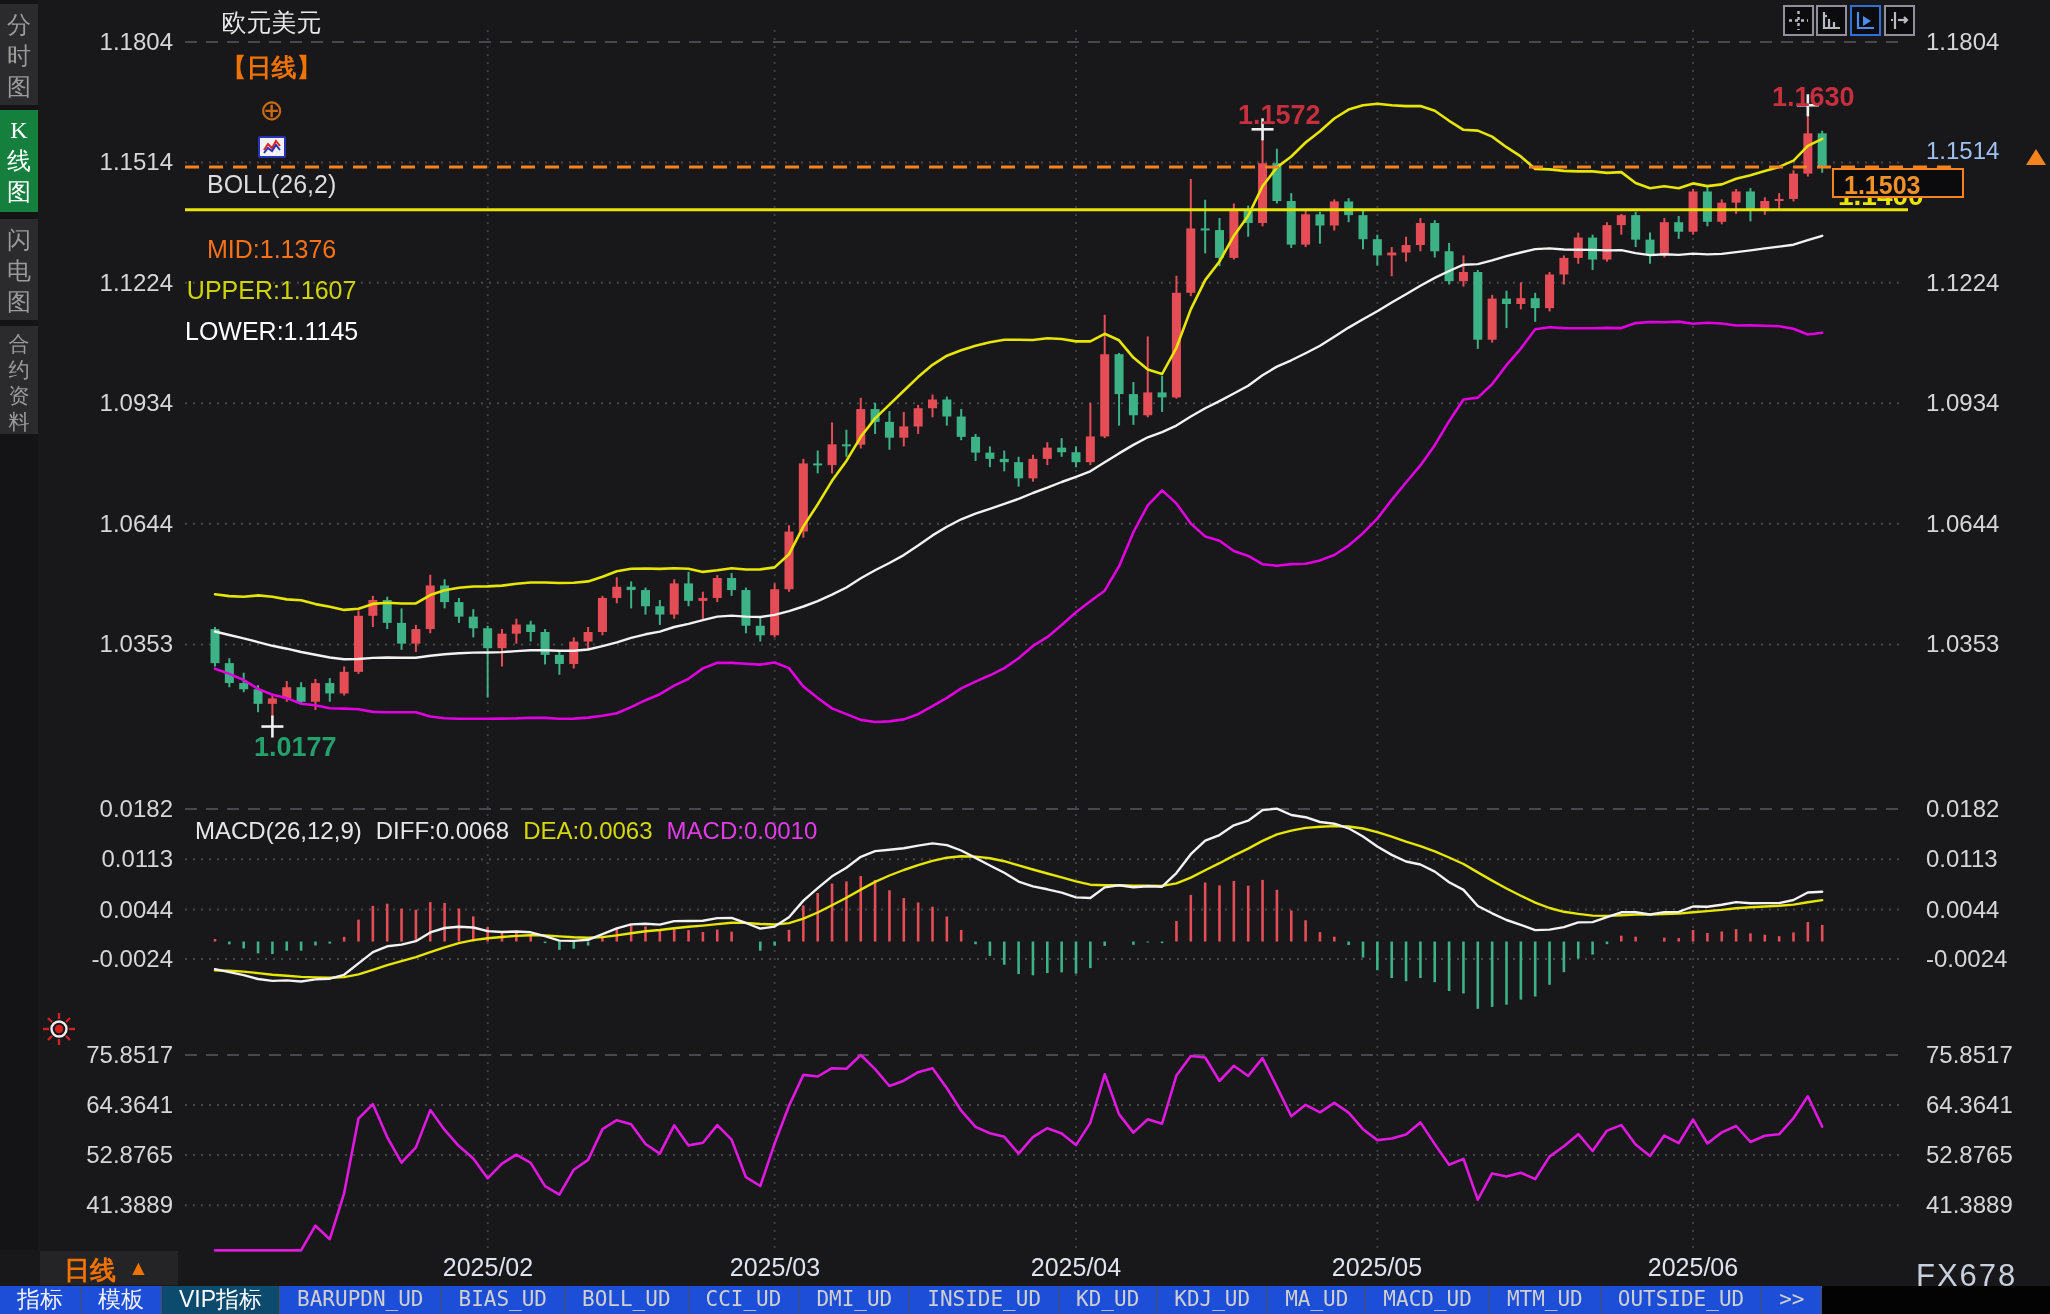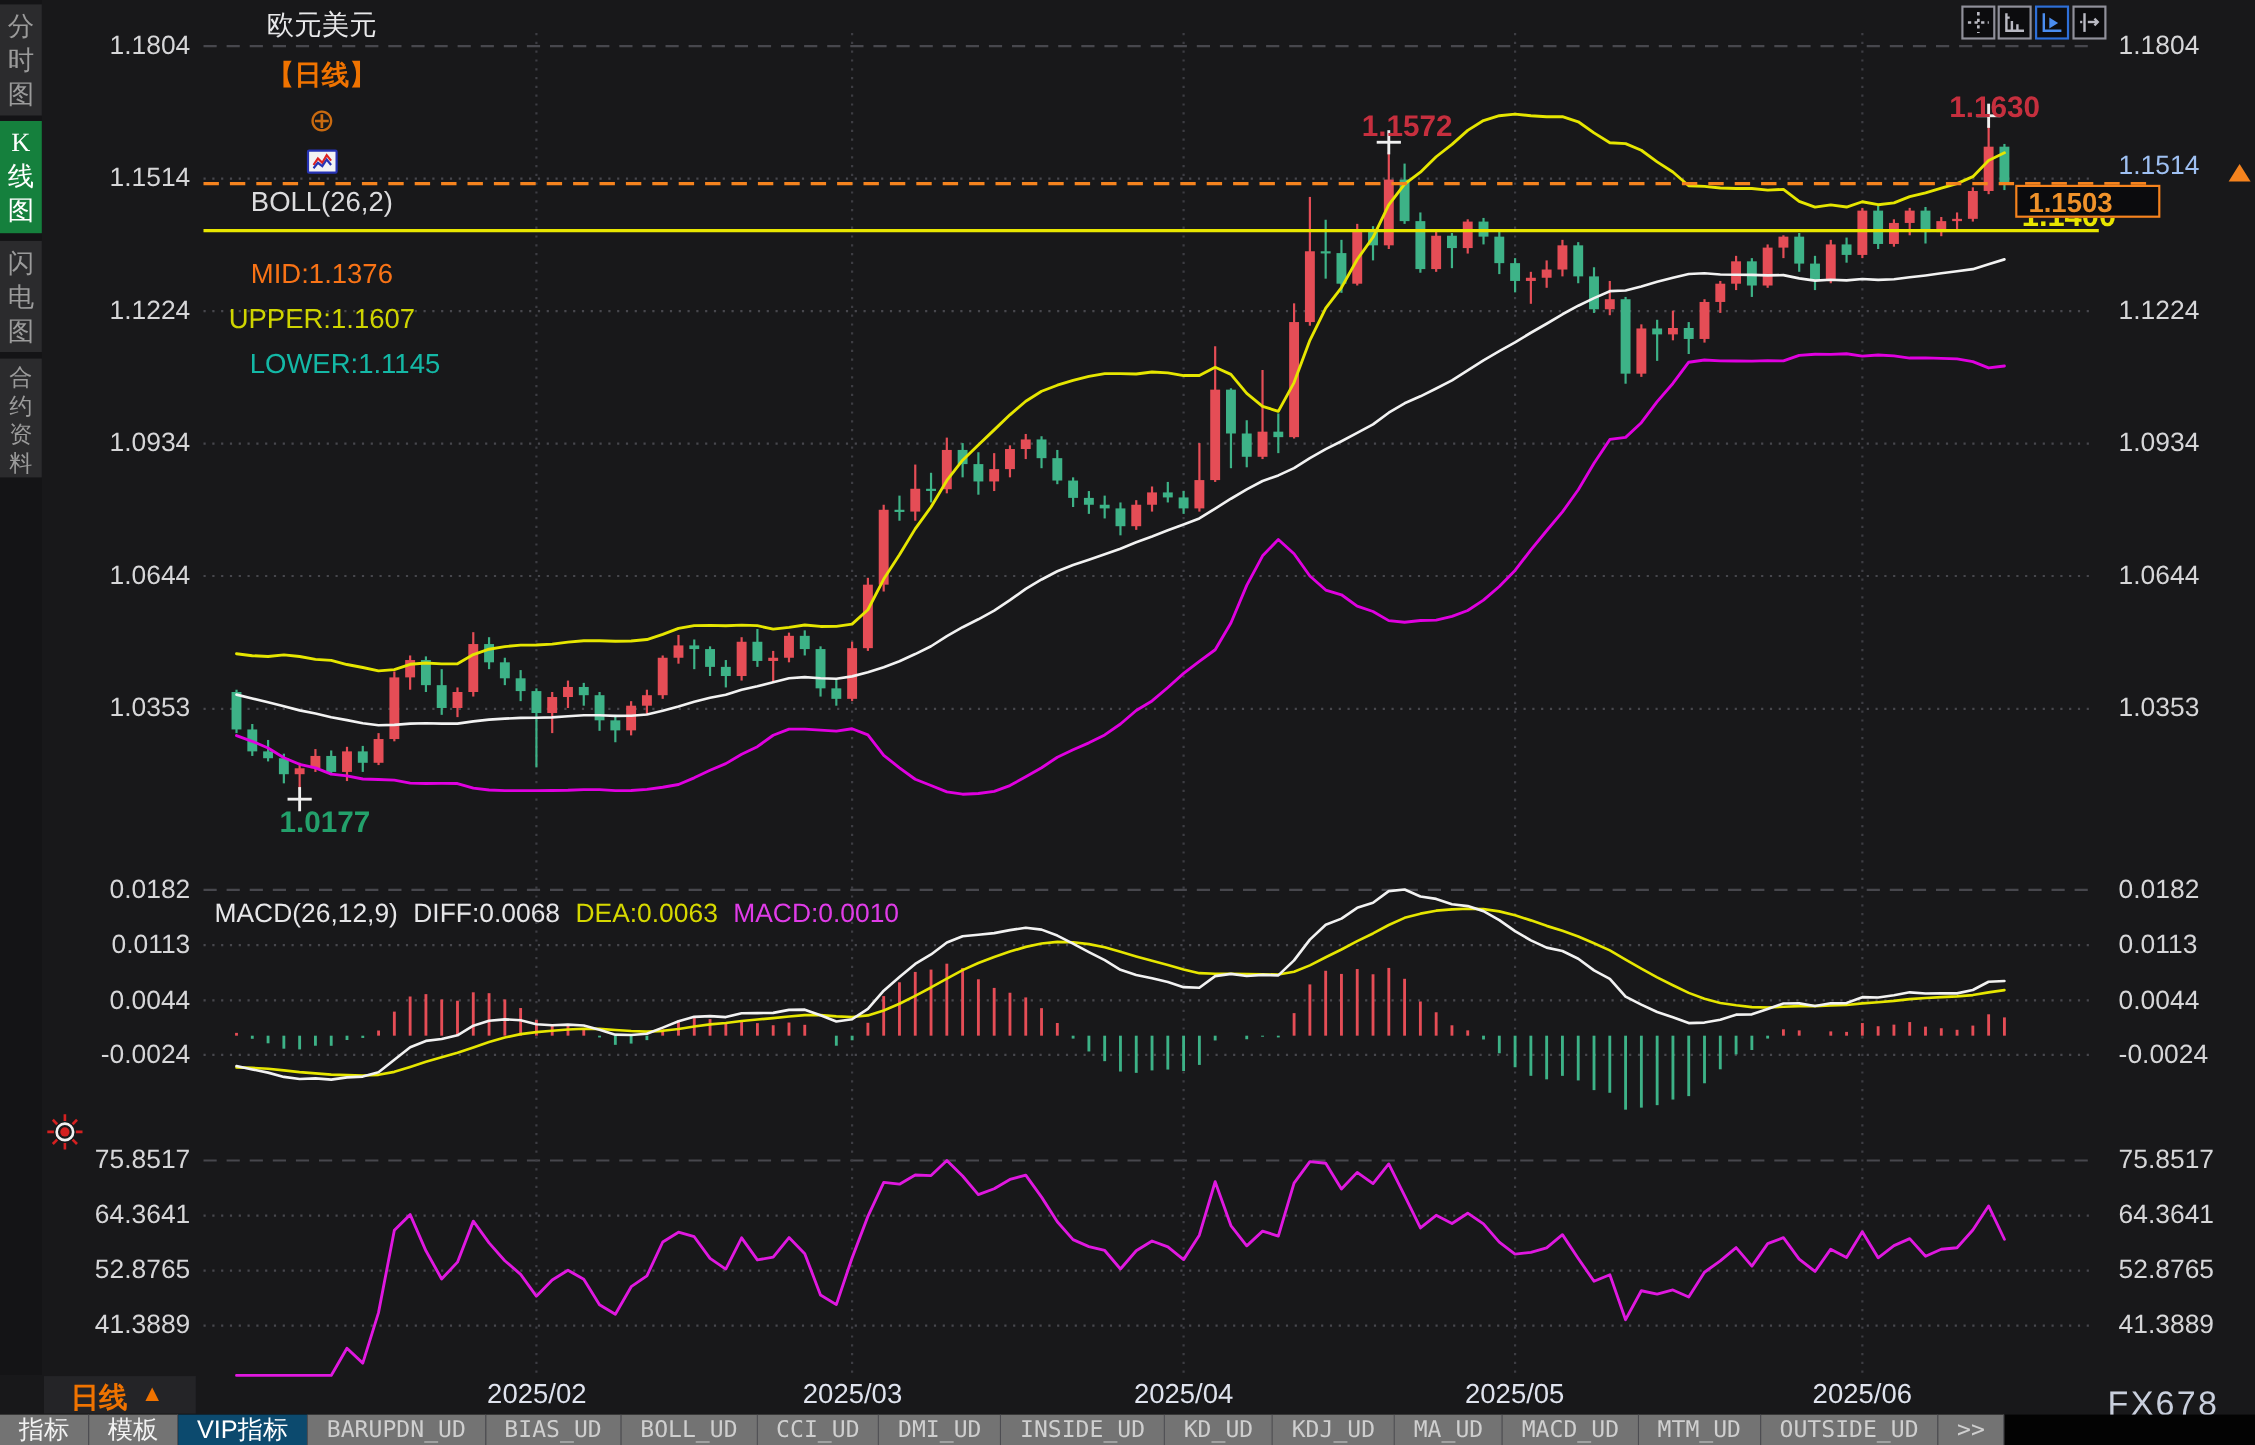--- a/index.html
+++ b/index.html
@@ -16,21 +16,21 @@
   #header{position:absolute;left:185px;top:6px;height:32px;display:flex;align-items:center;gap:12px;
           font-size:25px;white-space:nowrap;z-index:5;flex-direction:column;}
   .h-symbol{color:#e8e8ea;}
   .h-period{color:#f07300;font-weight:bold;}
   .h-plus{color:#c96a10;font-size:29px;line-height:28px;}
   .h-charticon{width:24px;height:28px;background:#f2f2f4;border:2px solid #2633b5;border-radius:2px;
                display:flex;align-items:center;justify-content:center;}
   .h-boll{color:#dcdcde;}
   .h-mid{color:#f97316;margin-top:24px;}
   .h-upper{color:#cfd400;}
-  .h-lower{color:#14b8a6;margin-left:42px;}
+  .h-lower{color:#ffffff;}
   
   .tbtn{position:absolute;top:5px;width:31px;height:31px;border:2px solid #90909a;background:#0c0c0e;
         box-sizing:border-box;color:#b9b9c2;display:flex;align-items:center;justify-content:center;cursor:pointer;}
   .tbtn.active{border-color:#2e6fd8;color:#4a8df0;}
   
   .ylab{position:absolute;width:115px;text-align:right;font-size:24px;color:#d6d6d8;}
   .ylab.right{text-align:left;width:120px;}
   .ylab.hl{color:#9fc0f2;}
   
   .pane-head{position:absolute;display:flex;gap:14px;font-size:24px;white-space:nowrap;z-index:4;}
@@ -49,21 +49,21 @@
   #price-arrow{position:absolute;left:2026px;top:149px;width:0;height:0;z-index:6;
                border-left:10px solid transparent;border-right:10px solid transparent;
                border-bottom:16px solid #f5831e;}
   
   #period-box{position:absolute;left:40px;top:1251px;width:138px;height:34px;background:#242427;}
   #period-label{position:absolute;left:64px;top:1253px;font-size:26px;font-weight:bold;color:#f07300;z-index:6;cursor:pointer;}
   #period-arrow{position:absolute;left:128px;top:1256px;font-size:21px;color:#f07300;z-index:6;}
   .xdate{position:absolute;top:1253px;width:140px;text-align:center;font-size:25px;color:#dfe3ee;z-index:6;}
   #watermark{position:absolute;left:1916px;top:1258px;font-size:31px;color:#c9cfdd;letter-spacing:2px;z-index:6;}
   #tabbar{position:absolute;left:0;top:1286px;width:2050px;height:28px;background:#030303;display:flex;z-index:7;}
-  .tab{height:28px;line-height:27px;padding:0 17px;background:#737373;border-right:1px solid #4d4d52;
+  .tab{height:28px;line-height:27px;padding:0 17px;background:#1d4ed8;border-right:1px solid #4d4d52;
        color:#cfcfcf;font-size:21px;font-family:"DejaVu Sans Mono",monospace;cursor:pointer;white-space:nowrap;}
   .tab.cn{font-family:"Liberation Sans",sans-serif;font-size:23px;color:#f2f2f2;}
   .tab.active{background:#0c4a6e;color:#ffffff;}
   
   #rsi-icon{position:absolute;left:42px;top:1012px;z-index:5;}
   svg.fill{position:absolute;left:0;top:0;}
 </style>
 </head>
 <body>
 <div id="app">

